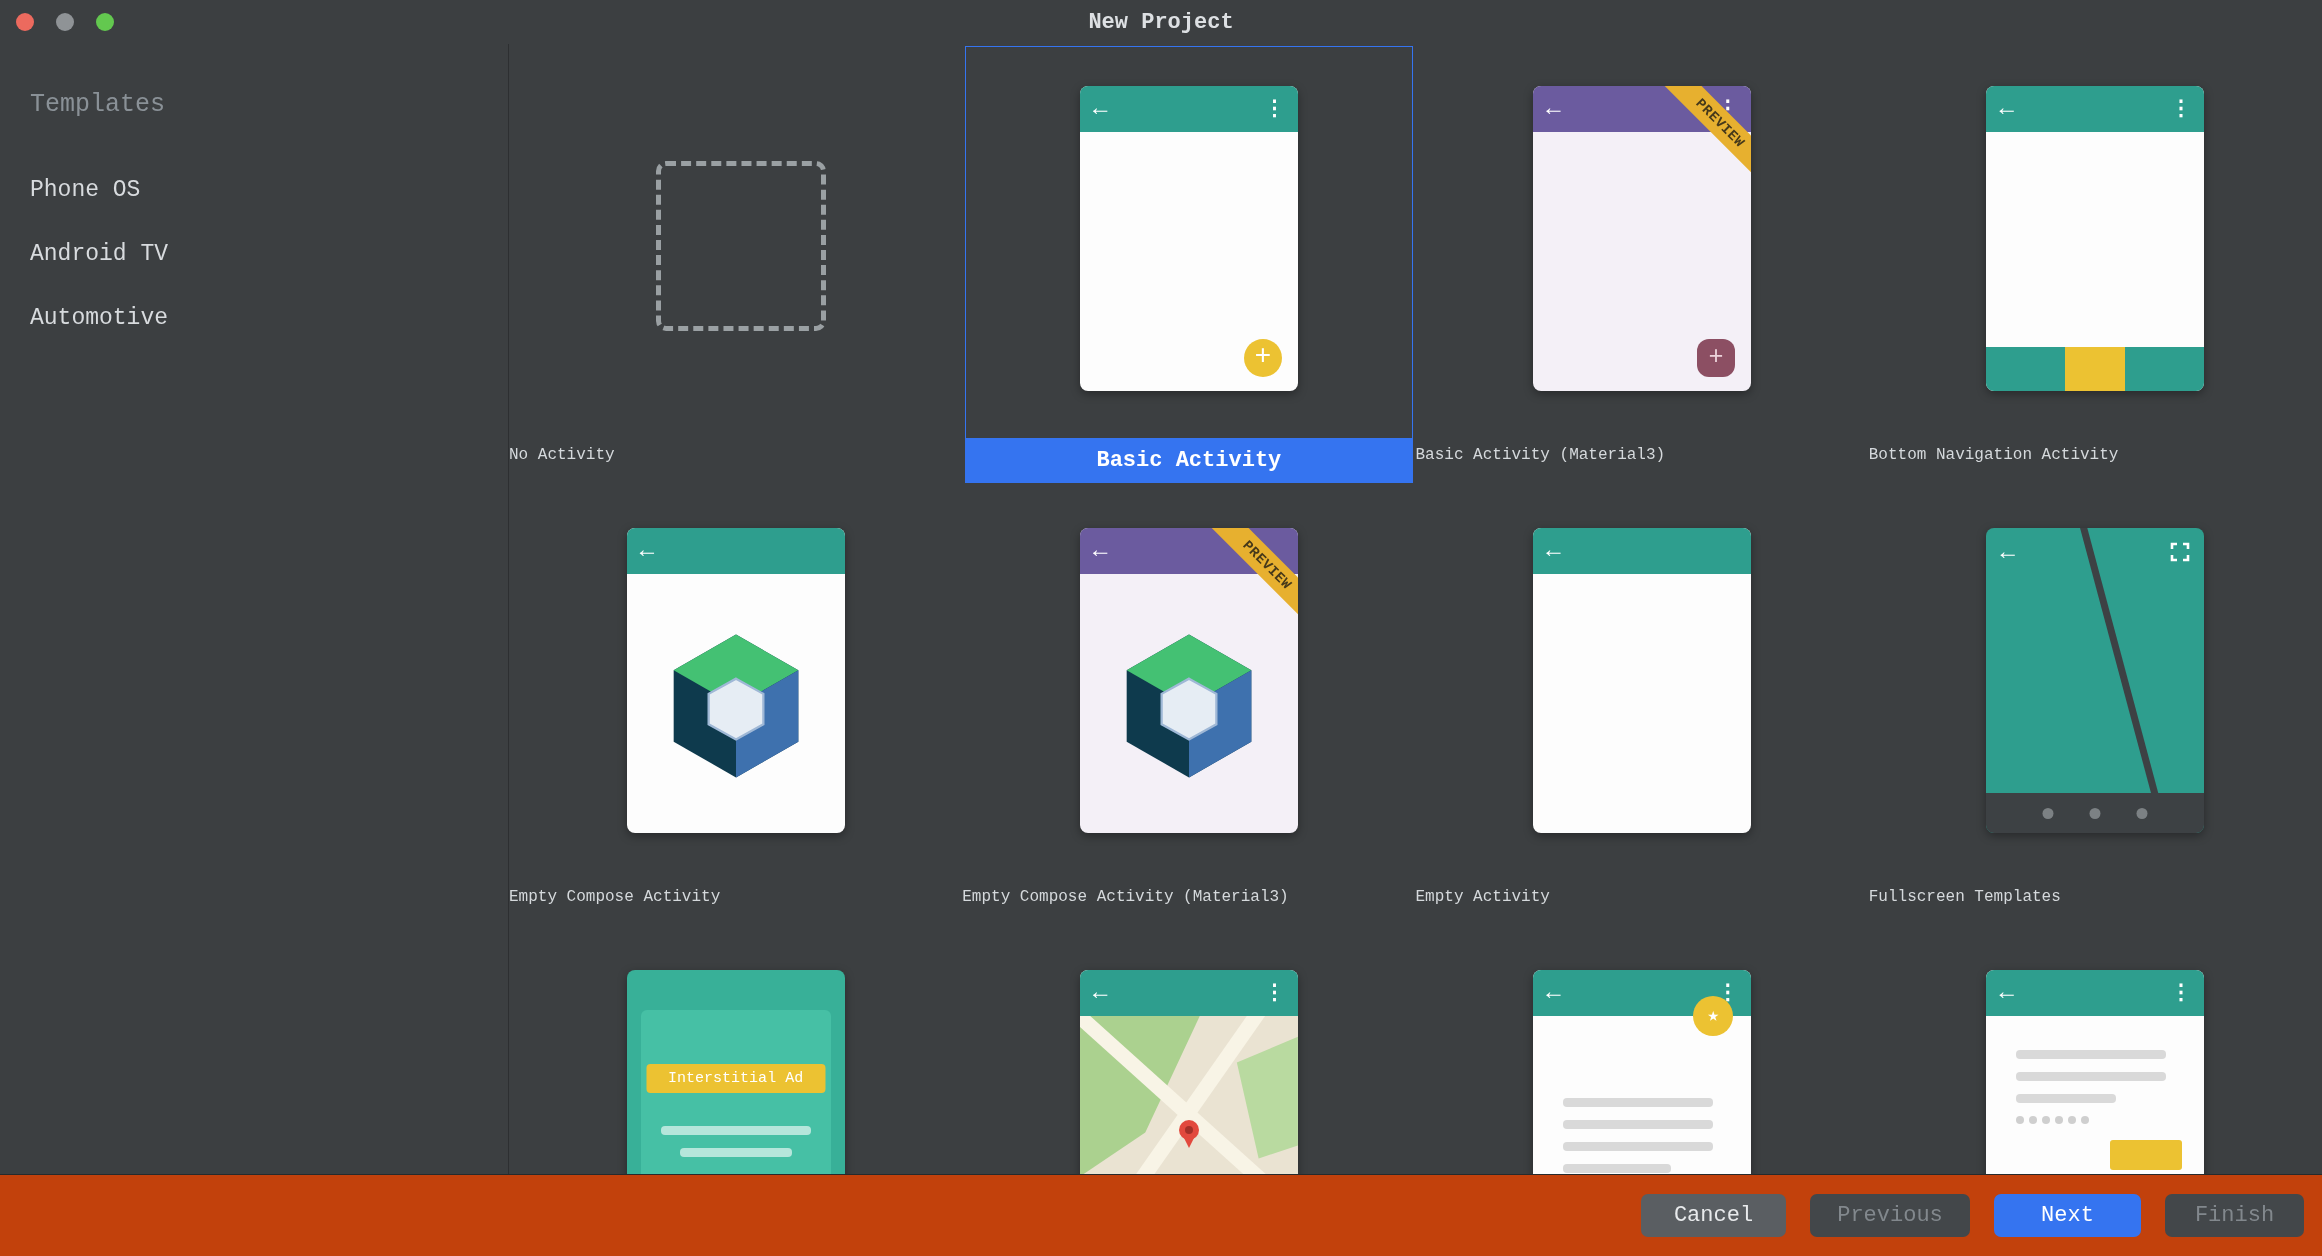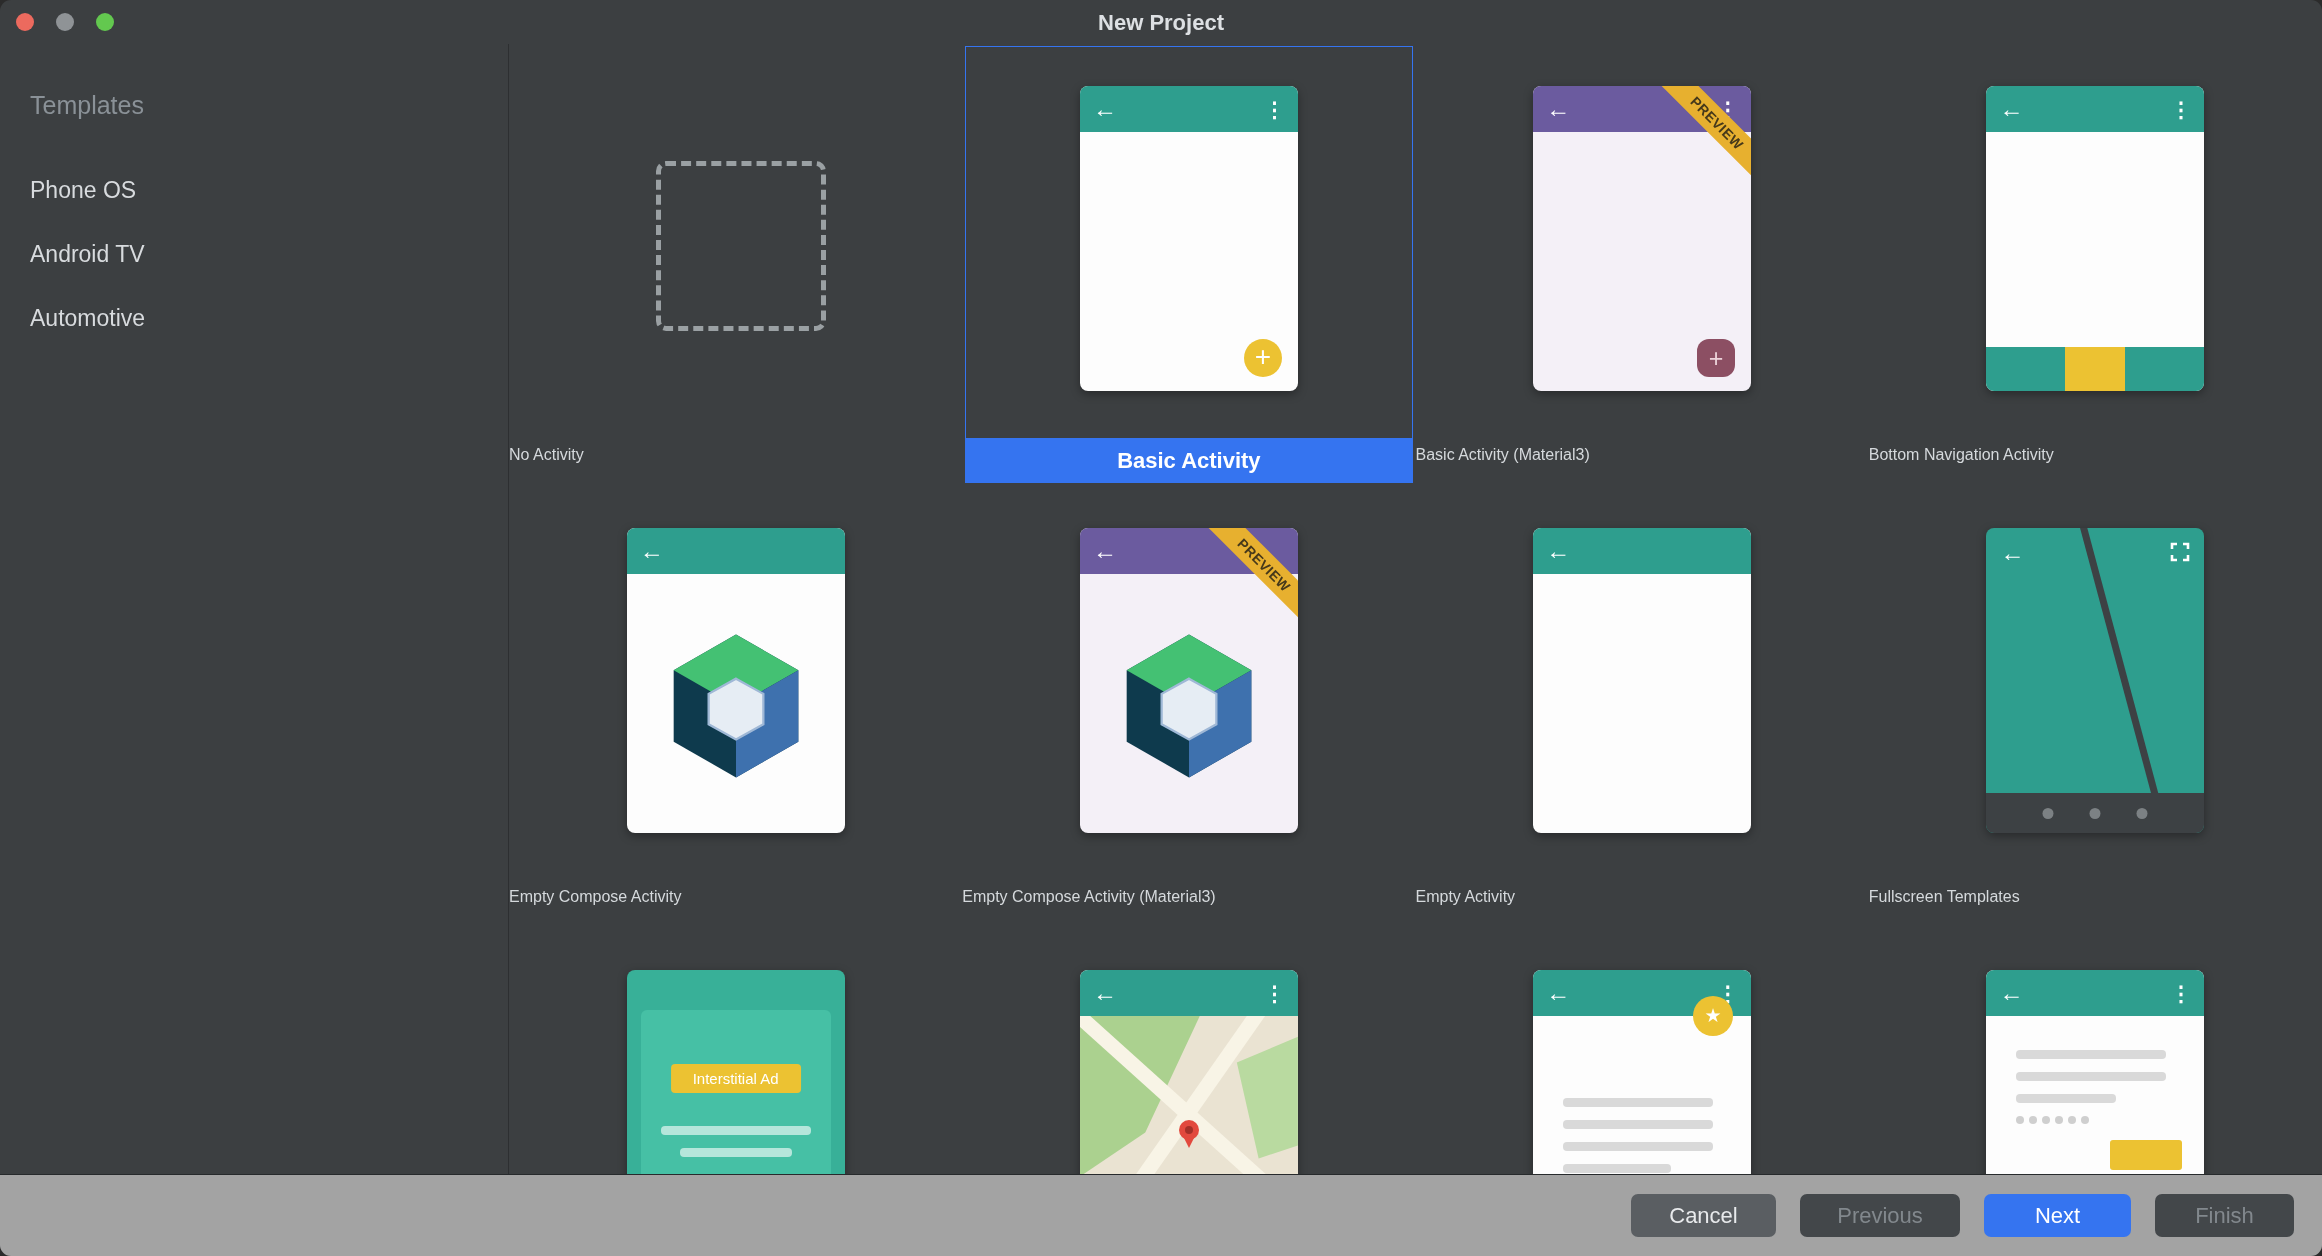--- a/index.html
+++ b/index.html
@@ -1,17 +1,17 @@
 <!DOCTYPE html>
 <html><head>
 <meta charset="utf-8">
 <style>
   html,body{margin:0;padding:0;background:#2b2b2b;}
   .window{position:relative;width:2322px;height:1256px;background:#3c3f41;overflow:hidden;
-          font-family:Liberation Sans, sans-serif;color:#d7dadd;border-radius:11px;}
+          font-family:Liberation Mono, monospace;color:#d7dadd;}
 
   
   .titlebar{position:absolute;top:0;left:0;right:0;height:44px;}
   .title{position:absolute;top:0;left:0;right:0;text-align:center;line-height:46px;
          font-size:22px;font-weight:700;color:#dde0e3;}
   .tl{position:absolute;top:13px;width:18px;height:18px;border-radius:50%;}
   .tl.red{left:16px;background:#ec6a5e;}
   .tl.mid{left:56px;background:#8f9396;}
   .tl.grn{left:96px;background:#63c84f;}
 
@@ -90,22 +90,22 @@
   
   .fab-star{position:absolute;top:26px;right:18px;width:40px;height:40px;border-radius:50%;z-index:2;
             background:#ecc232;color:#fff;font-size:19px;line-height:40px;text-align:center;}
 
   
   .pw-dots{position:absolute;left:30px;top:146px;display:flex;gap:5px;}
   .pw-dots i{width:8px;height:8px;border-radius:50%;background:#cfcfcf;}
   .login-btn{position:absolute;right:22px;top:170px;width:72px;height:30px;background:#ecc232;border-radius:3px;}
 
   
-  .footer{position:absolute;left:0;right:0;bottom:0;height:82px;background:#a3a3a3;border-top:1px solid #272a2c;
-          display:flex;align-items:center;justify-content:flex-end;gap:24px;padding-right:28px;box-sizing:border-box;}
+  .footer{position:absolute;left:0;right:0;bottom:0;height:82px;background:#c2410c;border-top:1px solid #272a2c;
+          display:flex;align-items:center;justify-content:flex-end;gap:24px;padding-right:18px;box-sizing:border-box;}
   .btn{height:43px;border:none;border-radius:7px;font-family:inherit;font-size:22px;
        display:flex;align-items:center;justify-content:center;cursor:pointer;}
   .btn.gray{background:#5a5e62;color:#e8eaec;min-width:145px;}
   .btn.dim{background:#43474a;color:#82888d;min-width:160px;}
   .btn.dim.finish{min-width:139px;}
   .btn.primary{background:#3574f0;color:#ffffff;min-width:147px;}
 </style>
 </head>
 <body>
 

